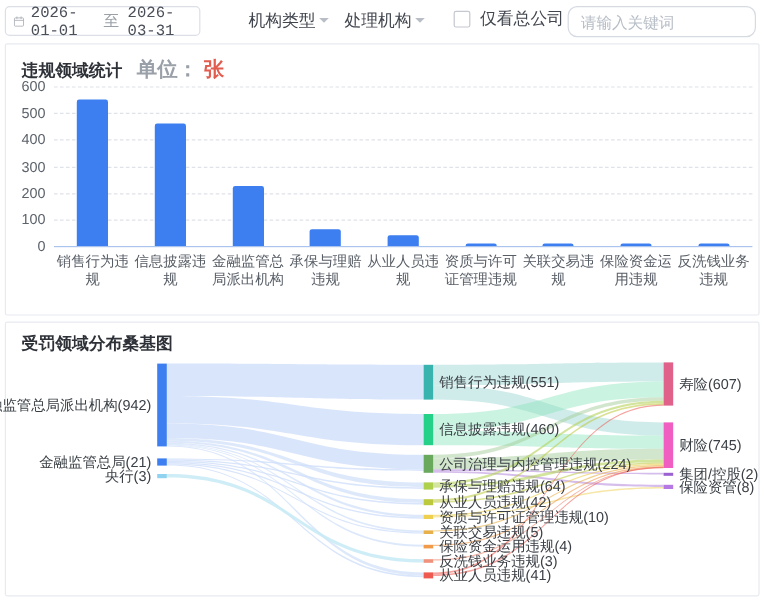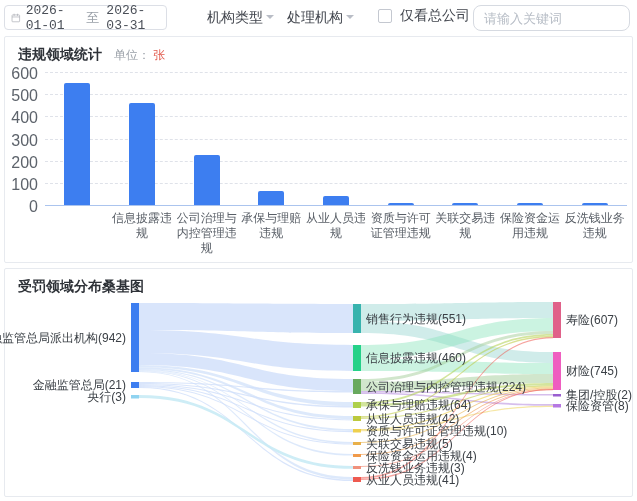--- a/index.html
+++ b/index.html
@@ -42,28 +42,28 @@
     position: absolute; left: 4px; width: 629px;
     border: 1px solid #e7eaef; border-radius: 2px; background: #fff;
   }
   #panel-bar    { top: 36px;  height: 227px; }
   #panel-sankey { top: 268px; height: 229px; }
   .panel-title {
     position: absolute; left: 13px; top: 9px;
     font-size: 14px; font-weight: bold; color: #2e3238;
     display: flex; align-items: baseline; gap: 12px;
   }
-  .unit { font-size: 12px; font-weight: normal; }
+  .unit { font-size: 17px; font-weight: bold; }
   .unit-prefix { color: #9aa0a8; }
   .unit-value  { color: #e25d50; }
   
   #bar-layer { position: absolute; left: 0; top: 0; width: 637px; height: 501px; pointer-events: none; }
   .gridline { position: absolute; left: 45px; width: 582px; height: 0; border-top: 1px dashed #dfe2e9; }
   .axisline { position: absolute; left: 45px; width: 582px; height: 0; border-top: 1px solid #abc4ee; }
-  .ytick { position: absolute; left: 0; width: 38px; text-align: right; font-size: 16px; color: #5d636b; }
+  .ytick { position: absolute; left: 0; width: 38px; text-align: right; font-size: 12px; color: #5d636b; }
   .bar { position: absolute; border-radius: 2px 2px 0 0; pointer-events: auto; cursor: pointer; }
   .xlabel {
     position: absolute; top: 211px; width: 62px; text-align: center;
     font-size: 12px; line-height: 15px; color: #585e66; word-break: break-all;
   }
   
   #sankey-svg { position: absolute; left: 0; top: 262px; width: 637px; height: 239px; }
   #sankey-svg path { pointer-events: none; }
   #sankey-svg rect { cursor: pointer; }
   #sankey-svg text { font-family: "Liberation Sans", "DejaVu Sans", sans-serif; font-size: 12px; fill: #3b4046; }
@@ -126,22 +126,23 @@
     <div class="axisline" style="top: 205px;"></div>
     <div class="bar" style="left: 64.3333px; width: 26px; top: 82.8617px; height: 122.138px; background: rgb(61, 126, 240);"></div>
     <div class="bar" style="left: 129px; width: 26px; top: 103.033px; height: 101.967px; background: rgb(61, 126, 240);"></div>
     <div class="bar" style="left: 193.667px; width: 26px; top: 155.347px; height: 49.6533px; background: rgb(61, 126, 240);"></div>
     <div class="bar" style="left: 258.333px; width: 26px; top: 190.813px; height: 14.1867px; background: rgb(61, 126, 240);"></div>
     <div class="bar" style="left: 323px; width: 26px; top: 195.69px; height: 9.31px; background: rgb(61, 126, 240);"></div>
     <div class="bar" style="left: 387.667px; width: 26px; top: 202.783px; height: 2.21667px; background: rgb(61, 126, 240);"></div>
     <div class="bar" style="left: 452.333px; width: 26px; top: 203px; height: 2px; background: rgb(61, 126, 240);"></div>
     <div class="bar" style="left: 517px; width: 26px; top: 203px; height: 2px; background: rgb(61, 126, 240);"></div>
     <div class="bar" style="left: 581.667px; width: 26px; top: 203px; height: 2px; background: rgb(61, 126, 240);"></div>
+    <div class="xlabel" style="left: 46.3333px;">销售行为违规</div>
     <div class="xlabel" style="left: 111px;">信息披露违规</div>
-    <div class="xlabel" style="left: 175.667px;">公司治理与内控管理违规</div>
+    <div class="xlabel" style="left: 175.667px;">金融监管总局派出机构</div>
     <div class="xlabel" style="left: 240.333px;">承保与理赔违规</div>
     <div class="xlabel" style="left: 305px;">从业人员违规</div>
     <div class="xlabel" style="left: 369.667px;">资质与许可证管理违规</div>
     <div class="xlabel" style="left: 434.333px;">关联交易违规</div>
     <div class="xlabel" style="left: 499px;">保险资金运用违规</div>
     <div class="xlabel" style="left: 563.667px;">反洗钱业务违规</div>
   </div>
 
 <div class="panel" id="panel-sankey">
   <div class="panel-title">

